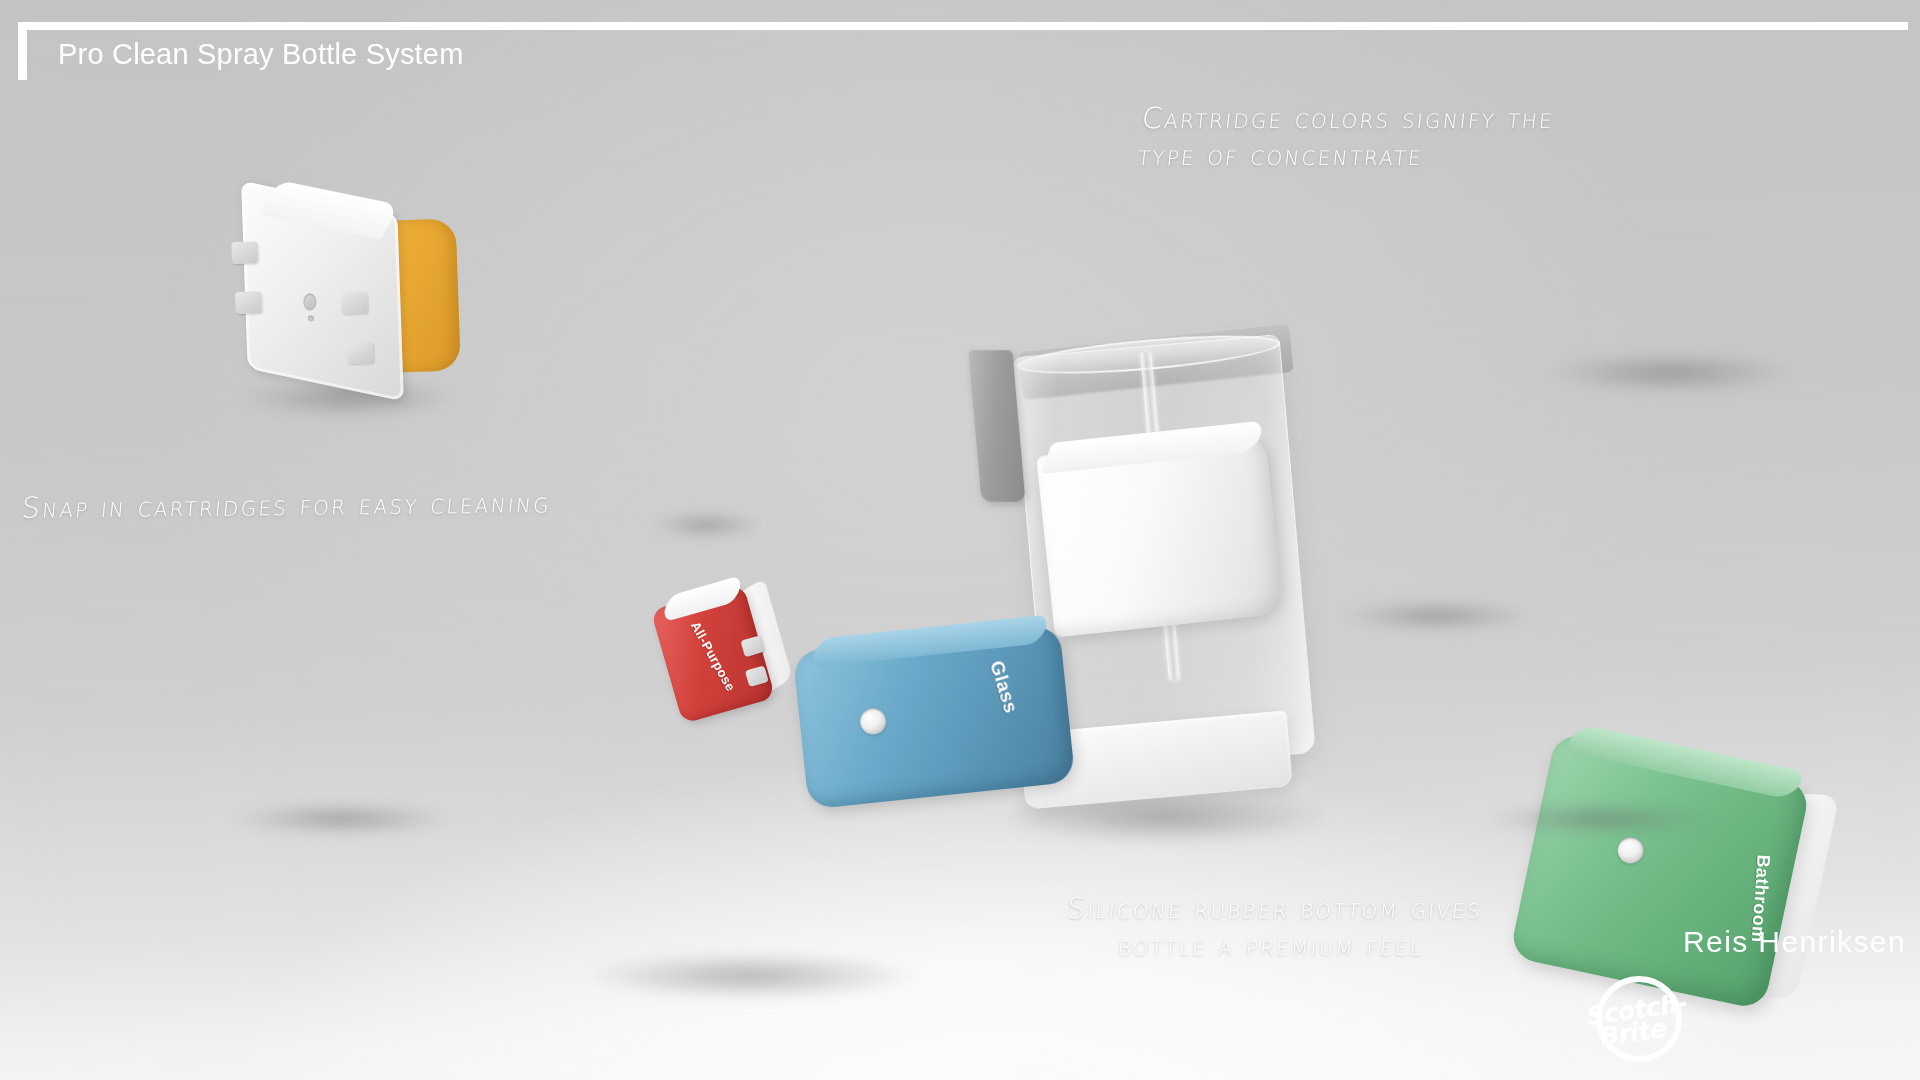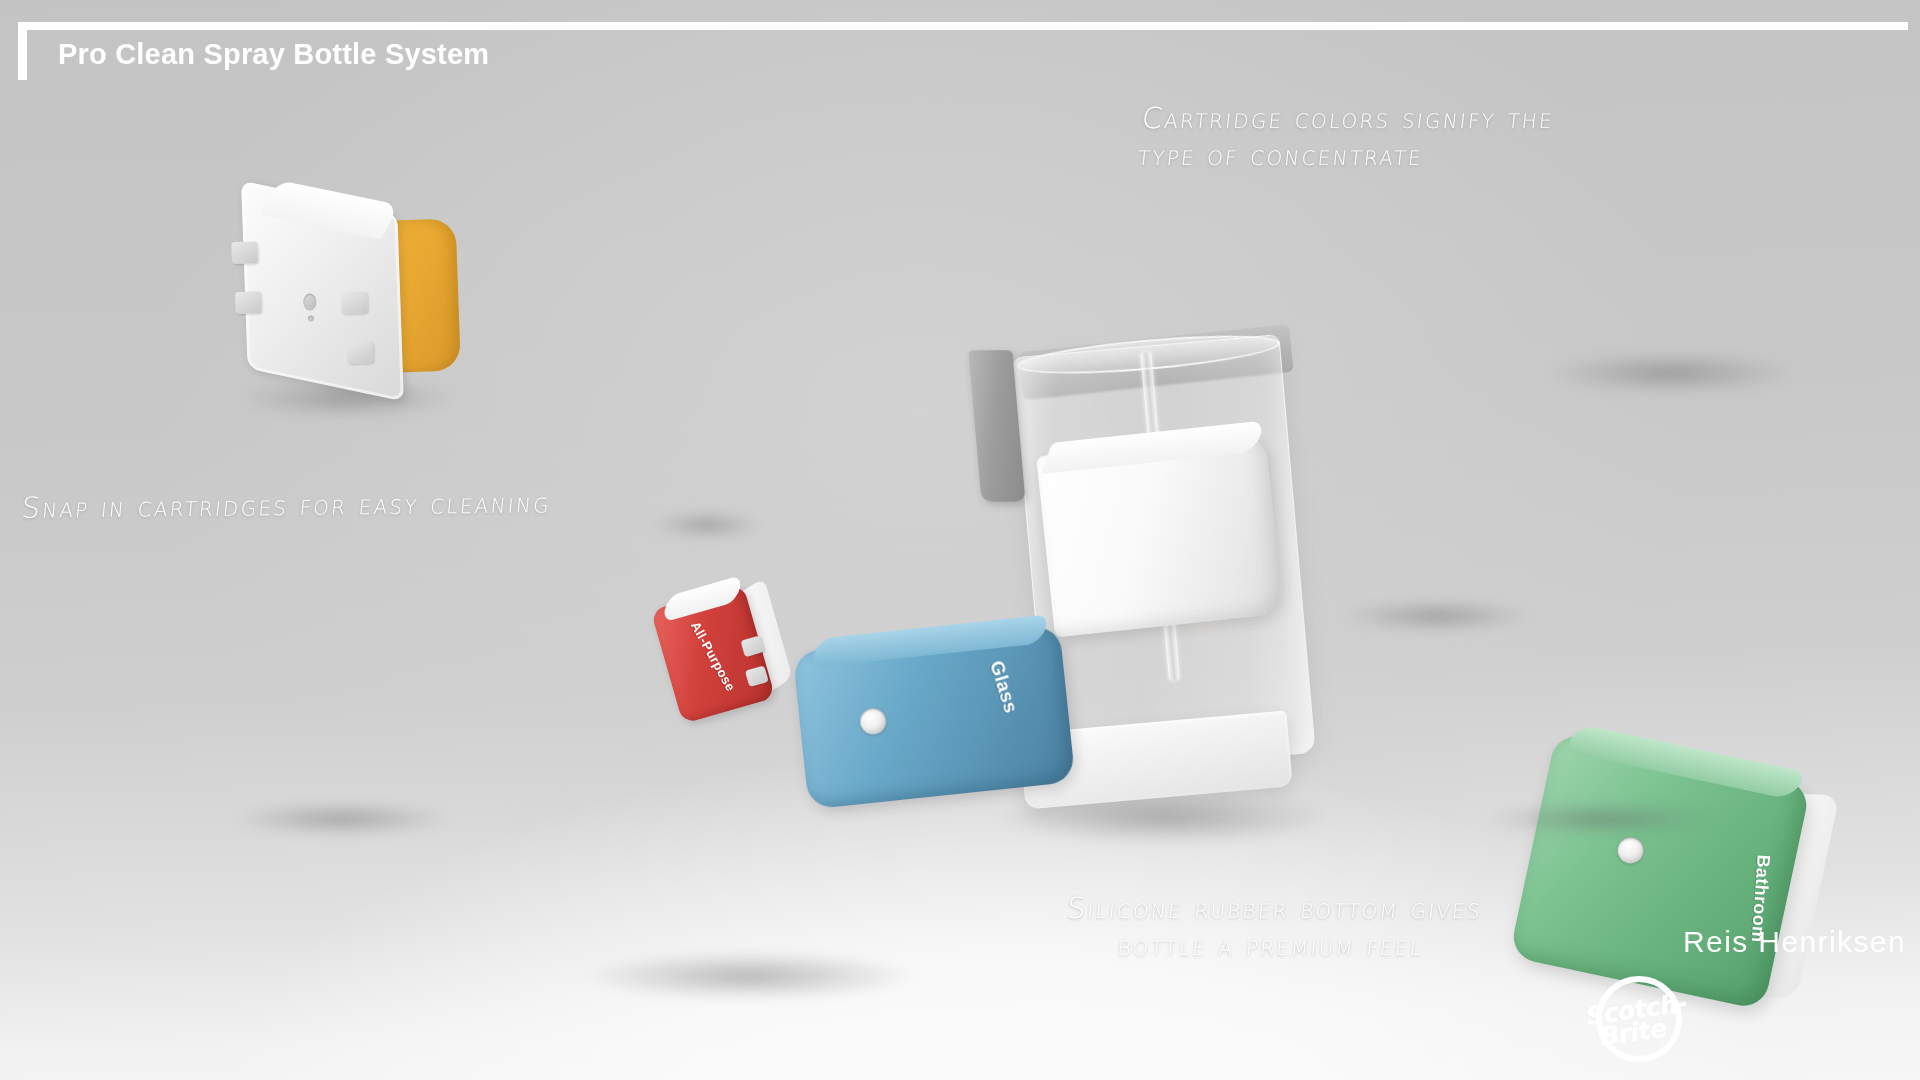--- a/index.html
+++ b/index.html
@@ -11,21 +11,21 @@
       radial-gradient(ellipse 1500px 700px at 52% 103%, #fbfbfb 0%, rgba(251,251,251,0.85) 22%, rgba(240,240,240,0) 52%),
       radial-gradient(ellipse 1100px 800px at 48% 38%, #d2d2d2 0%, rgba(206,206,206,0) 70%),
       linear-gradient(178deg,#c4c4c4 0%,#c8c8c8 38%,#cfcfcf 62%,#e2e2e2 82%,#f2f2f2 92%,#f6f6f6 100%);
   }
 
   
   #title-frame{position:absolute;left:18px;top:22px;width:1890px;height:64px;}
   #title-frame .bar-top{position:absolute;left:0;top:0;width:100%;height:8px;background:#fff;}
   #title-frame .bar-left{position:absolute;left:0;top:0;width:9px;height:58px;background:#fff;}
   #page-title{
-    position:absolute;left:40px;top:16px;color:#fff;font-size:29px;font-weight:bold;
+    position:absolute;left:40px;top:16px;color:#fff;font-size:29px;font-weight:normal;
     letter-spacing:.2px;white-space:nowrap;
   }
 
   
   .note{
     position:absolute;color:#fff;font-family:"DejaVu Sans",sans-serif;
     font-variant:small-caps;font-weight:300;font-size:29px;line-height:1.28;
     letter-spacing:2.2px;white-space:pre-line;
     transform:skewX(-6deg);
     text-shadow:0 1px 3px rgba(120,120,120,.45);

